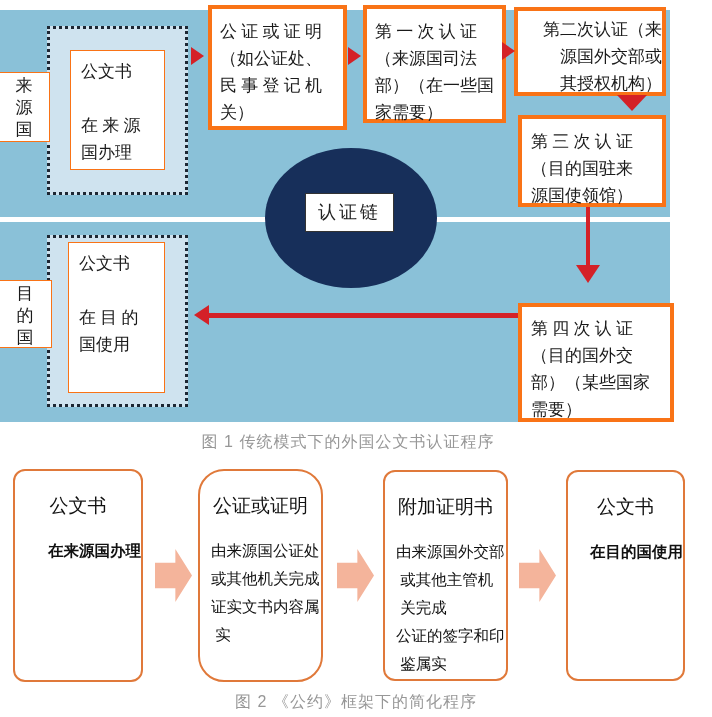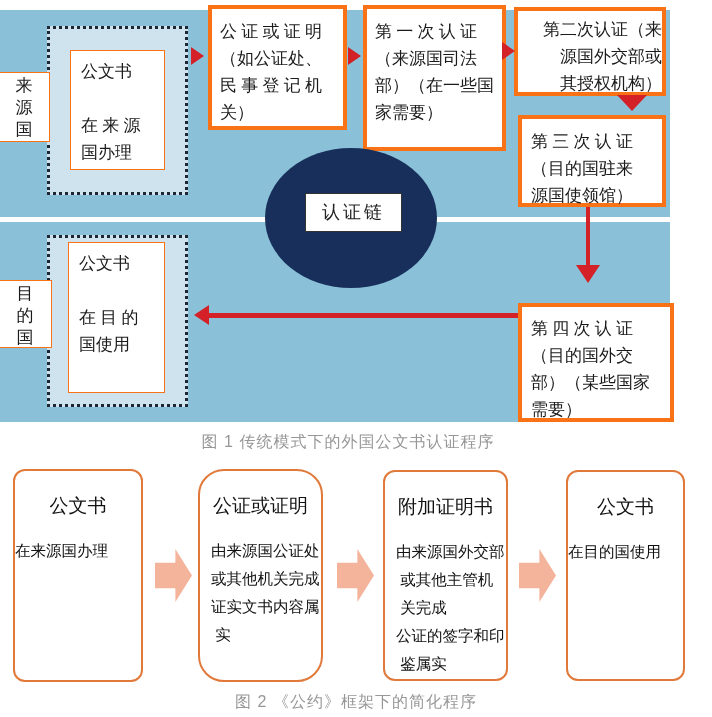--- a/index.html
+++ b/index.html
@@ -14,27 +14,27 @@
   .panel-dst{left:47px;top:235px;width:141px;height:172px;}
   .f1-box{background:#ffffff;border:4px solid #f97316;color:#1a1a1a;
           font-family:"Liberation Serif","DejaVu Serif",serif;
           font-size:17px;line-height:27px;white-space:pre-wrap;}
   .doc-src{left:70px;top:50px;width:95px;height:120px;padding:7px 0 0 10px;border-width:1.5px;}
   .doc-dst{left:68px;top:242px;width:97px;height:151px;padding:7px 0 0 10px;border-width:1.5px;}
   .country{border-width:1.5px;text-align:center;line-height:22px;padding-top:2px;}
   .lbl-src{left:-2px;top:72px;width:52px;height:70px;}
   .lbl-dst{left:-2px;top:280px;width:54px;height:68px;}
   .notary {left:208px;top:5px;width:139px;height:125px;padding:9px 0 0 8px;}
-  .auth1  {left:363px;top:5px;width:143px;height:146px;padding:9px 0 0 8px;}
+  .auth1  {left:363px;top:5px;width:143px;height:118px;padding:9px 0 0 8px;}
   .auth2  {left:514px;top:7px;width:152px;height:89px;padding:5px 0 0 9px;text-align:right;}
   .auth3  {left:518px;top:115px;width:148px;height:92px;padding:9px 0 0 9px;}
   .auth4  {left:518px;top:283px;width:156px;height:119px;padding:8px 0 0 9px;margin-top:20px;}
 
   .ellipse{left:265px;top:148px;width:172px;height:140px;background:#172f5a;border-radius:50%;}
-  .chainbox{left:305px;top:193px;width:97px;height:39px;background:#ffffff;border:1.5px solid #333;
+  .chainbox{left:305px;top:193px;width:89px;height:39px;background:#ffffff;border:1.5px solid #333;
             color:#222;font-family:"Liberation Serif","DejaVu Serif",serif;font-size:18px;
             text-align:center;line-height:36px;letter-spacing:3px;}
 
   .tri{width:0;height:0;}
   .tri-r{border-top:9px solid transparent;border-bottom:9px solid transparent;border-left:13px solid #d42127;}
   .ar1{left:191px;top:47px;} .ar2{left:348px;top:47px;} .ar3{left:502px;top:42px;}
   .tri-d-s{left:617px;top:95px;border-left:15px solid transparent;border-right:15px solid transparent;border-top:16px solid #d42127;}
   .vline{left:586px;top:207px;width:4px;height:60px;background:#d42127;}
   .tri-d-b{left:576px;top:265px;border-left:12px solid transparent;border-right:12px solid transparent;border-top:18px solid #d42127;}
   .hline{left:208px;top:313px;width:310px;height:5px;background:#d42127;}
@@ -45,21 +45,21 @@
   .cap2{left:0;top:692px;width:712px;}
 
   
   .f2-box{background:#ffffff;border:2px solid #e0793a;border-radius:12px;color:#111;}
   .f2b1{left:13px; top:469px;width:130px;height:213px;}
   .f2b2{left:198px;top:469px;width:125px;height:213px;border-radius:26px;}
   .f2b3{left:383px;top:470px;width:125px;height:211px;}
   .f2b4{left:566px;top:470px;width:119px;height:211px;}
   .f2-title{margin-top:22px;text-align:center;font-size:19px;}
   .f2-body{margin-top:18px;font-size:15.5px;line-height:28px;white-space:pre-wrap;}
-  .body-c{text-align:left;}
+  .body-c{text-align:right;font-weight:bold;}
   .body-l{padding-left:11px;}
   .f2-arrow{width:37px;height:53px;background:#f4b49b;
             clip-path:polygon(0 26%,55% 26%,55% 0,100% 50%,55% 100%,55% 74%,0 74%);}
   .fa1{left:155px;top:549px;} .fa2{left:337px;top:549px;} .fa3{left:519px;top:549px;}
 </style>
 </head>
 <body>
 
 <div id="stage">
 

